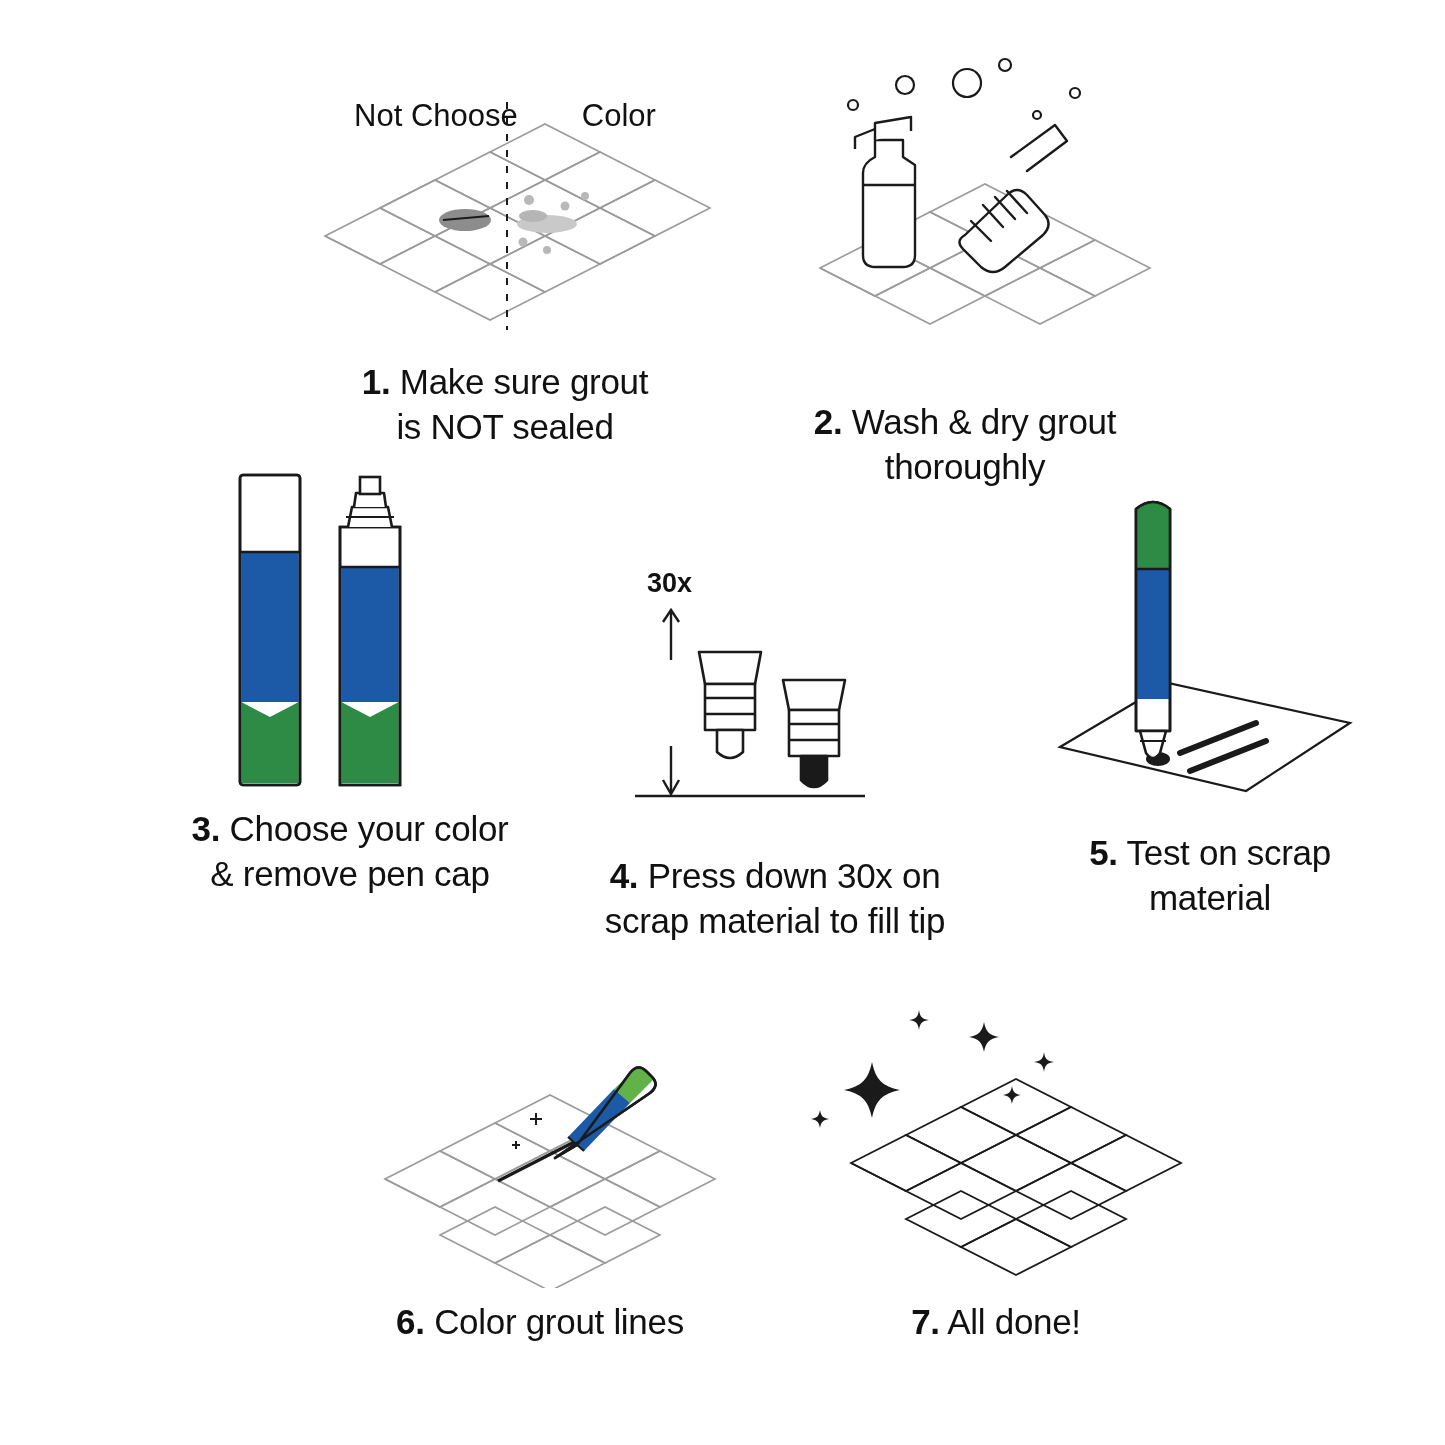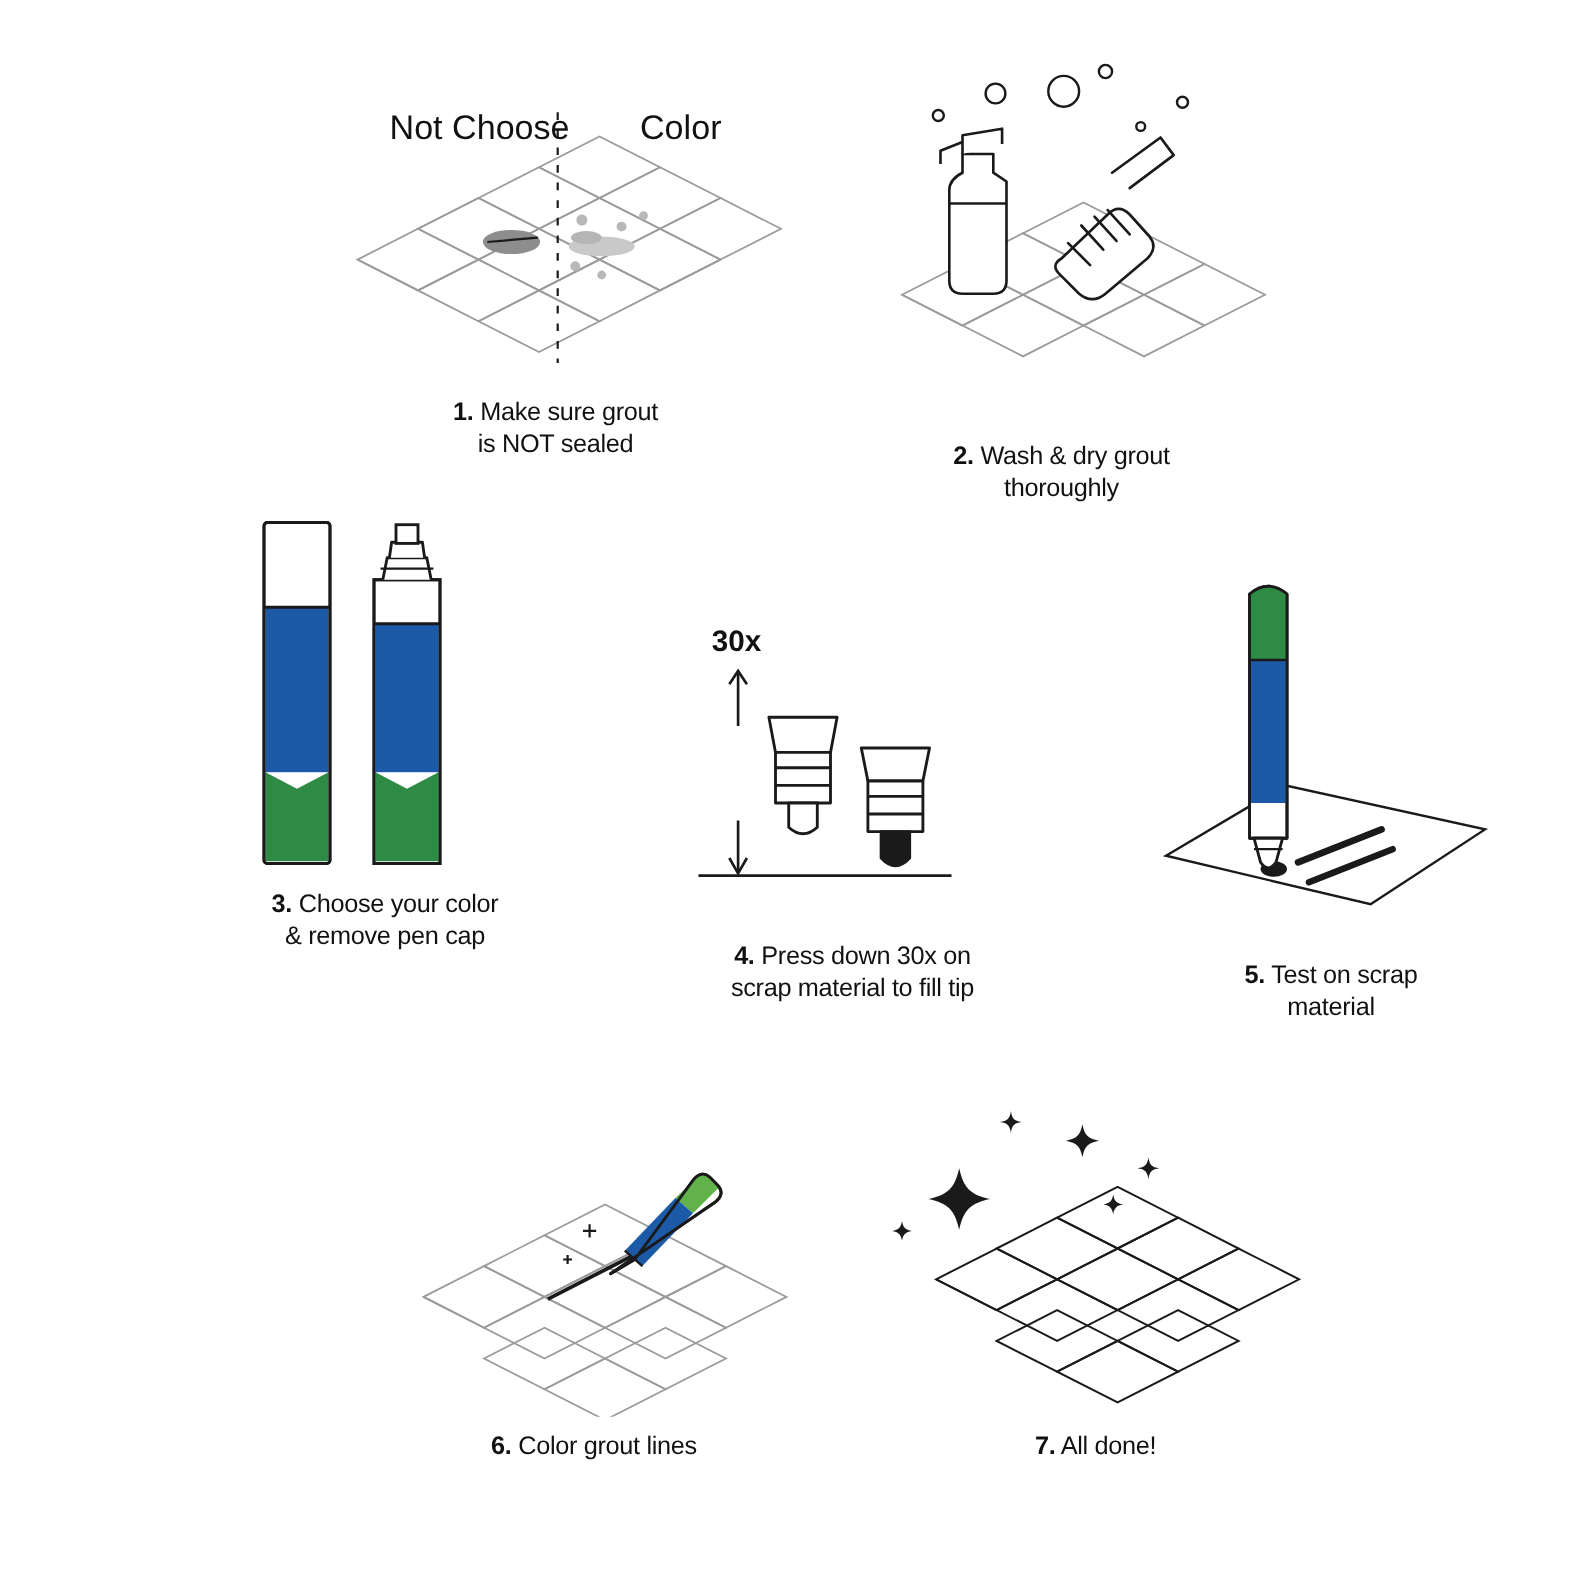--- a/index.html
+++ b/index.html
@@ -28,37 +28,37 @@
   }
   .art {
     position: relative;
     width: 100%;
     display: flex;
     align-items: center;
     justify-content: center;
   }
   .caption {
     text-align: center;
-    font-size: 23px;
+    font-size: 35px;
     line-height: 1.28;
     letter-spacing: -0.3px;
     color: #111111;
     font-weight: 400;
     margin-top: 10px;
     white-space: pre-line;
   }
   .caption .num {
     font-weight: 700;
   }
   
   #step-1 { left: 255px; top: 80px;  width: 500px; }
   #step-2 { left: 735px; top: 40px;  width: 460px; gap: 40px; }
   #step-3 { left: 110px; top: 467px; width: 480px; }
   #step-4 { left: 545px; top: 564px; width: 460px; }
-  #step-5 { left: 1000px; top: 522px; width: 420px; gap: 10px; }
+  #step-5 { left: 1000px; top: 491px; width: 420px; }
   #step-6 { left: 300px; top: 1060px; width: 480px; }
   #step-7 { left: 796px; top: 1000px; width: 400px; }
 
   .labels-row {
     position: absolute;
     top: 18px;
     left: 0;
     width: 100%;
     display: flex;
     justify-content: center;

